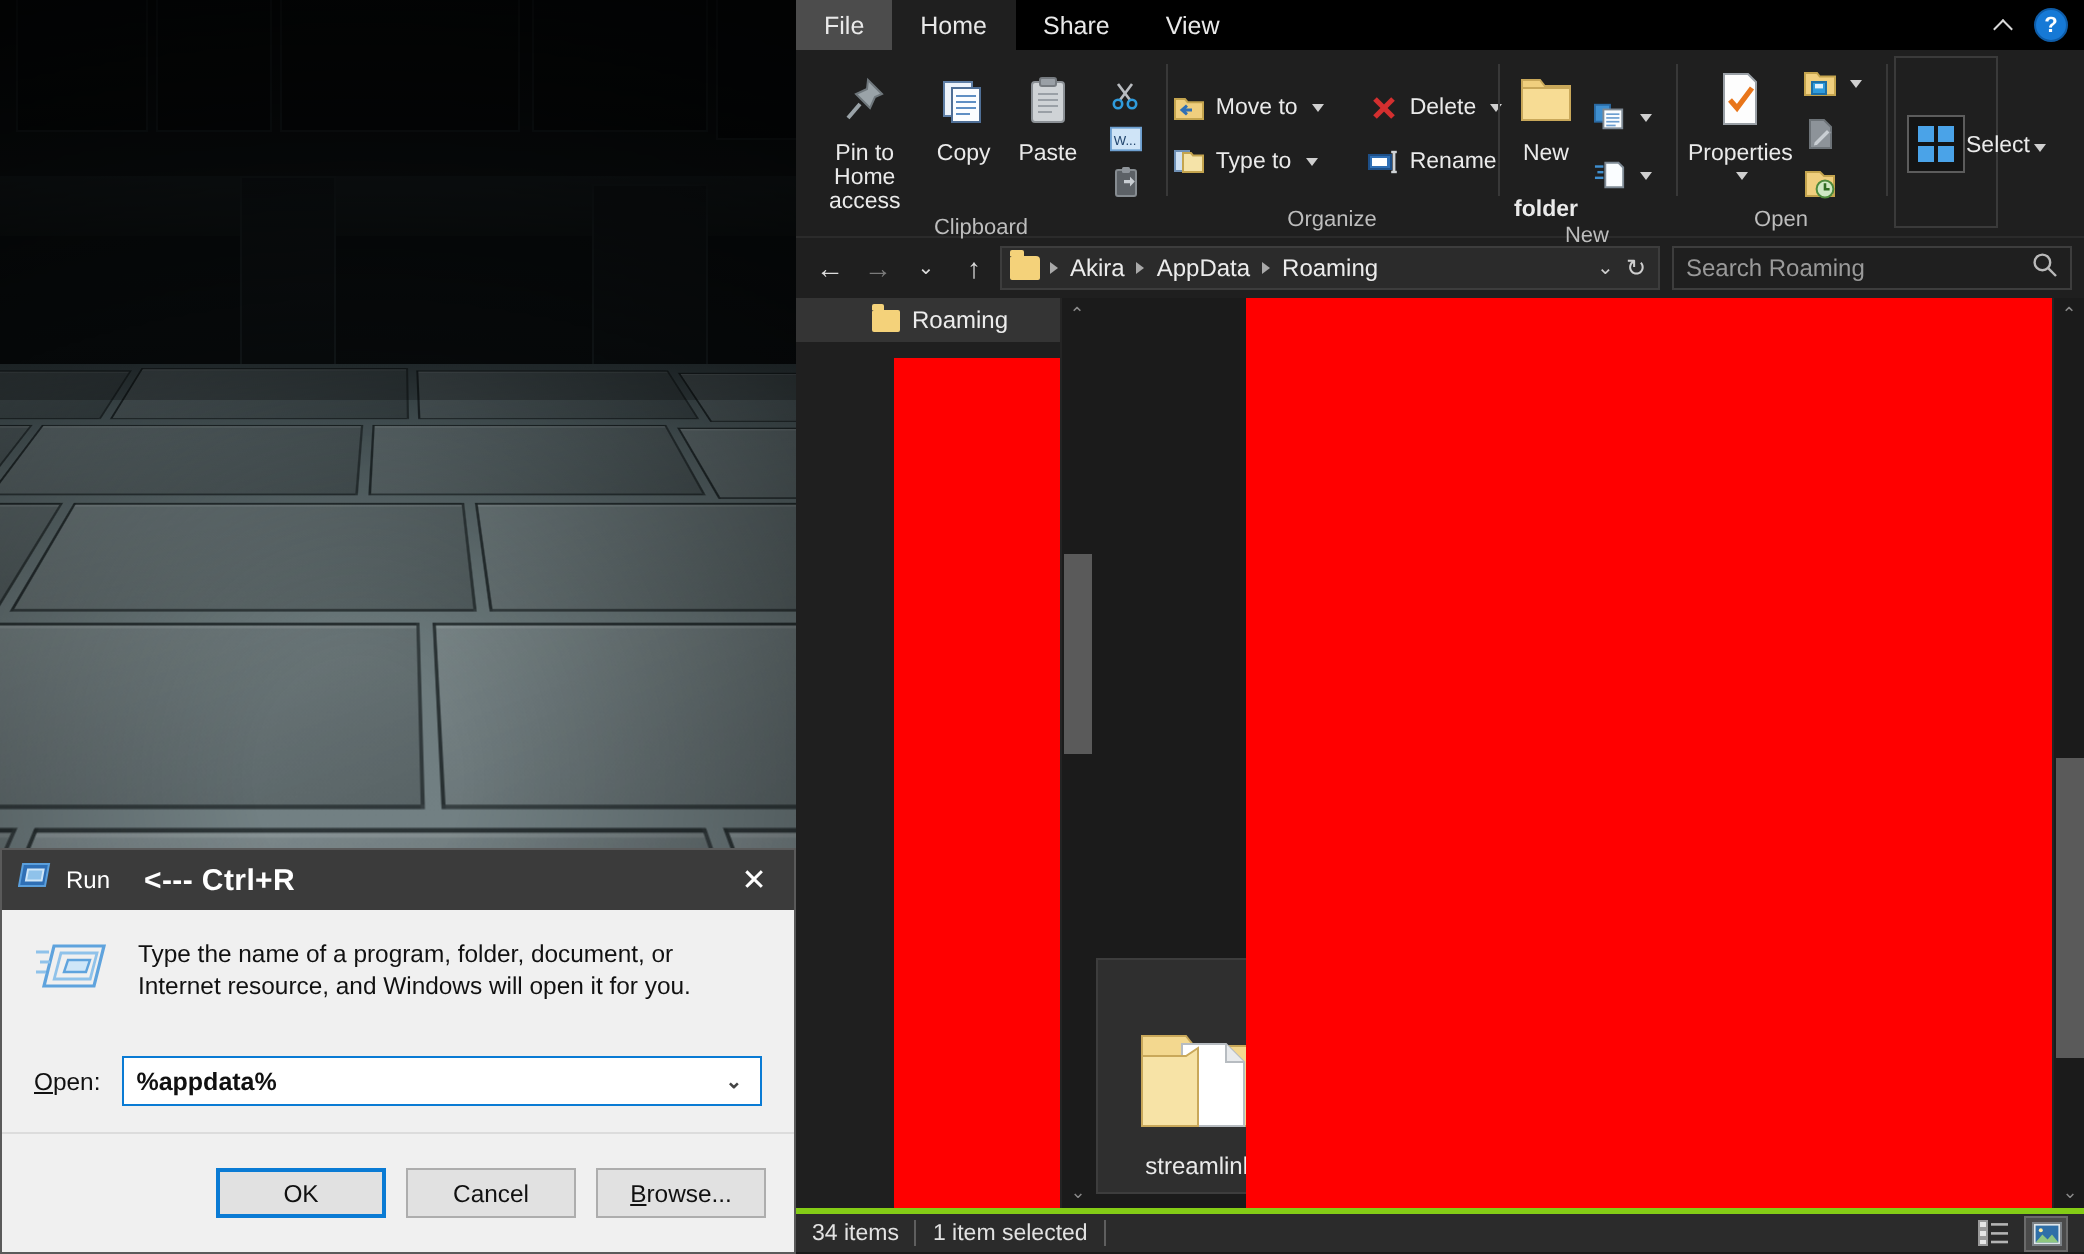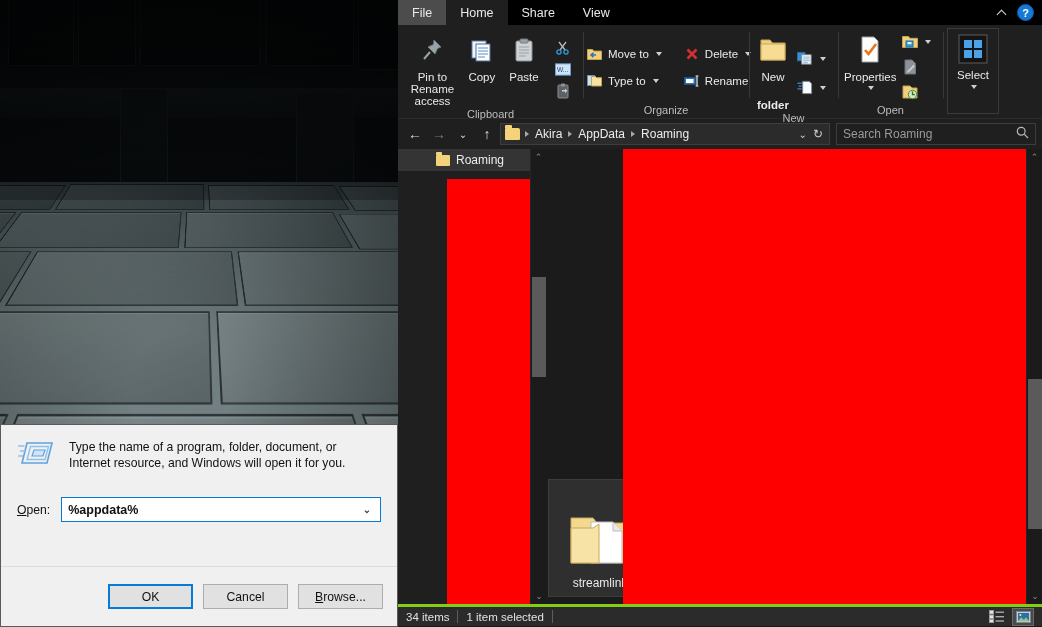--- a/index.html
+++ b/index.html
@@ -122,21 +122,21 @@
     font-size: 11.5px; color: #eaeaea; cursor: default; white-space: nowrap;
   }
   .caret-dn {
     width: 0; height: 0; border-left: 3.5px solid transparent;
     border-right: 3.5px solid transparent; border-top: 4px solid #cfcfcf;
     margin-left: 2px;
   }
   .iconbox { width: 16px; height: 16px; display: flex; align-items: center; justify-content: center; }
   .selbox {
     border: 1px solid #3a3a3a; margin: 3px 4px 0 4px; padding: 2px 5px 0 5px;
-    height: 86px; display: flex; flex-direction: column; align-items: center;
+    height: 86px; display: flex; flex-direction: row; align-items: center;
   }
 
   
   .addrbar {
     height: 30px; background: #1f1f1f; display: flex; align-items: center;
     gap: 2px; padding: 0 6px;
   }
   .navbtn {
     width: 22px; height: 22px; display: flex; align-items: center;
     justify-content: center; color: #dcdcdc; font-size: 14px; cursor: default;
@@ -327,21 +327,21 @@
 
       <div class="rgroup" style="width:185px;">
         <div class="rgroup-body">
           <div class="bigbtn">
             <div class="ic">
               <svg width="26" height="26" viewBox="0 0 26 26">
                 <path d="M15 3 L22 10 L18.5 11.5 L16 17 L9 10 L14.5 7.5 Z" fill="#9aa3a8" stroke="#6f777c" stroke-width="1"></path>
                 <line x1="11" y1="15" x2="5" y2="22" stroke="#9aa3a8" stroke-width="2"></line>
               </svg>
             </div>
-            <div class="lbl">Pin to Rename</div>
+            <div class="lbl">Pin to Home</div>
             <div class="lbl" style="margin-top:0;">access</div>
           </div>
           <div class="bigbtn" style="width:46px;">
             <div class="ic">
               <svg width="26" height="26" viewBox="0 0 26 26">
                 <rect x="3" y="4" width="14" height="17" fill="#eef4fb" stroke="#5f7fa6"></rect>
                 <rect x="7" y="7" width="14" height="17" fill="#fbfdff" stroke="#4f6f96"></rect>
                 <g stroke="#5f8fc4" stroke-width="1">
                   <line x1="9" y1="11" x2="19" y2="11"></line>
                     <line x1="9" y1="14" x2="19" y2="14"></line>
@@ -648,20 +648,31 @@
             <rect x="1.8" y="1.8" width="11.4" height="8.4" fill="#2f6fa8"></rect>
             <path d="M1.8 10.2 l3.4 -4 2.6 2.6 2.2 -2.6 3.2 4 Z" fill="#8fc77e"></path>
             <circle cx="4.4" cy="4.1" r="1" fill="#ffe9a0"></circle>
           </svg>
         </span>
       </span>
     </div>
   </div>
 
   <div id="rundlg">
+    <div class="dlg-title">
+      <span>
+        <svg width="17" height="15" viewBox="0 0 17 15">
+          <path d="M2.5 2 h13 l-2 11 h-13 Z" fill="#2f6fb5" stroke="#5a9fdc"></path>
+          <path d="M5 4.8 h7.8 l-1 5.4 H4 Z" fill="#8fc2ea" stroke="#cfe6f8"></path>
+        </svg>
+      </span>
+      <span class="t1">Run</span>
+      <span class="t2">&lt;--- Ctrl+R</span>
+      <span class="dlg-close">✕</span>
+    </div>
     <div class="dlg-body">
       <div class="dlg-row1">
         <span>
           <svg width="38" height="34" viewBox="0 0 38 34">
             <path d="M10 4 h25 l-5 20 h-25 Z" fill="none" stroke="#5fa3dd" stroke-width="1.6"></path>
             <path d="M13.5 7.5 h18 l-3.4 13 h-18 Z" fill="none" stroke="#8fc2ea" stroke-width="1.4"></path>
             <path d="M17 11 h11 l-2 6 h-11 Z" fill="#cfe6f8" stroke="#5fa3dd" stroke-width="1.2"></path>
             <g stroke="#8fc2ea" stroke-width="1.5">
               <line x1="1" y1="7" x2="7.5" y2="7"></line>
               <line x1="3" y1="12" x2="8" y2="12"></line>

